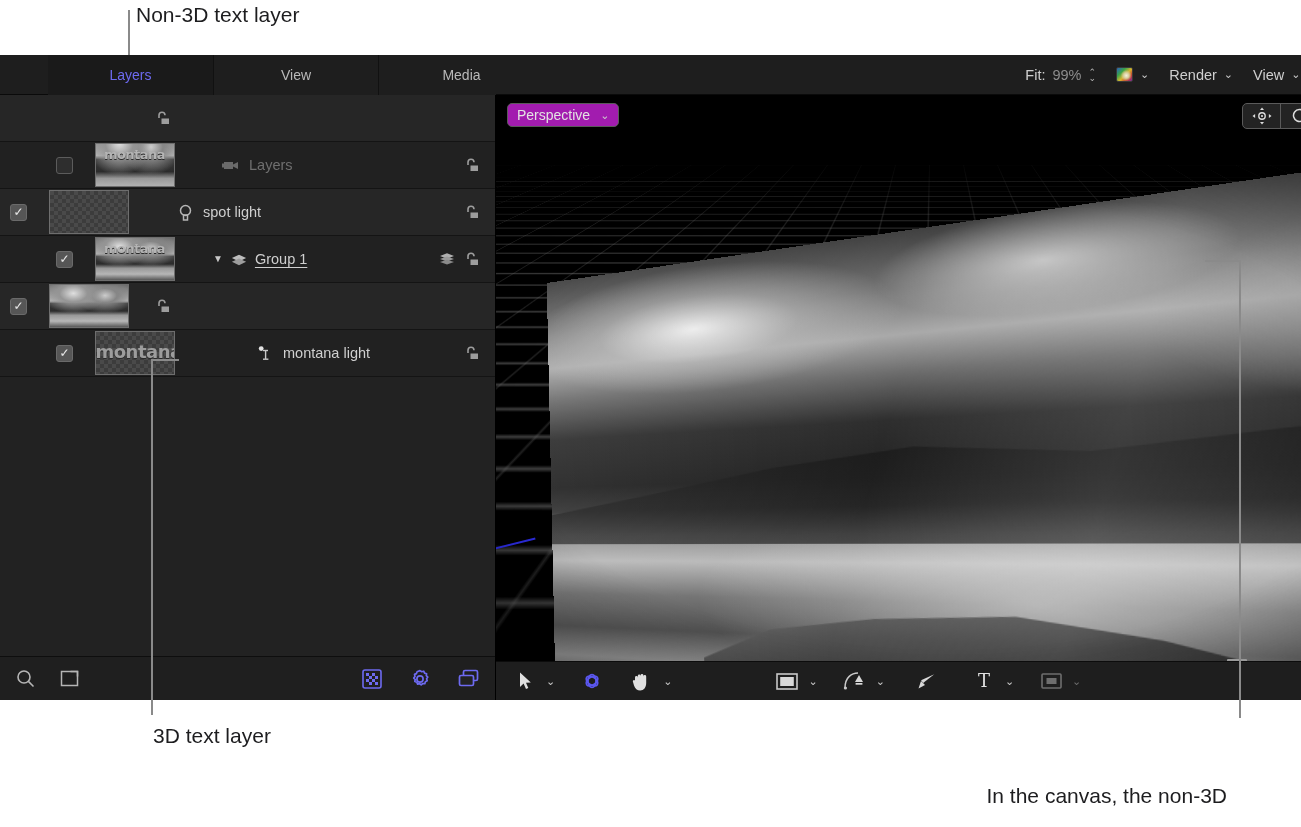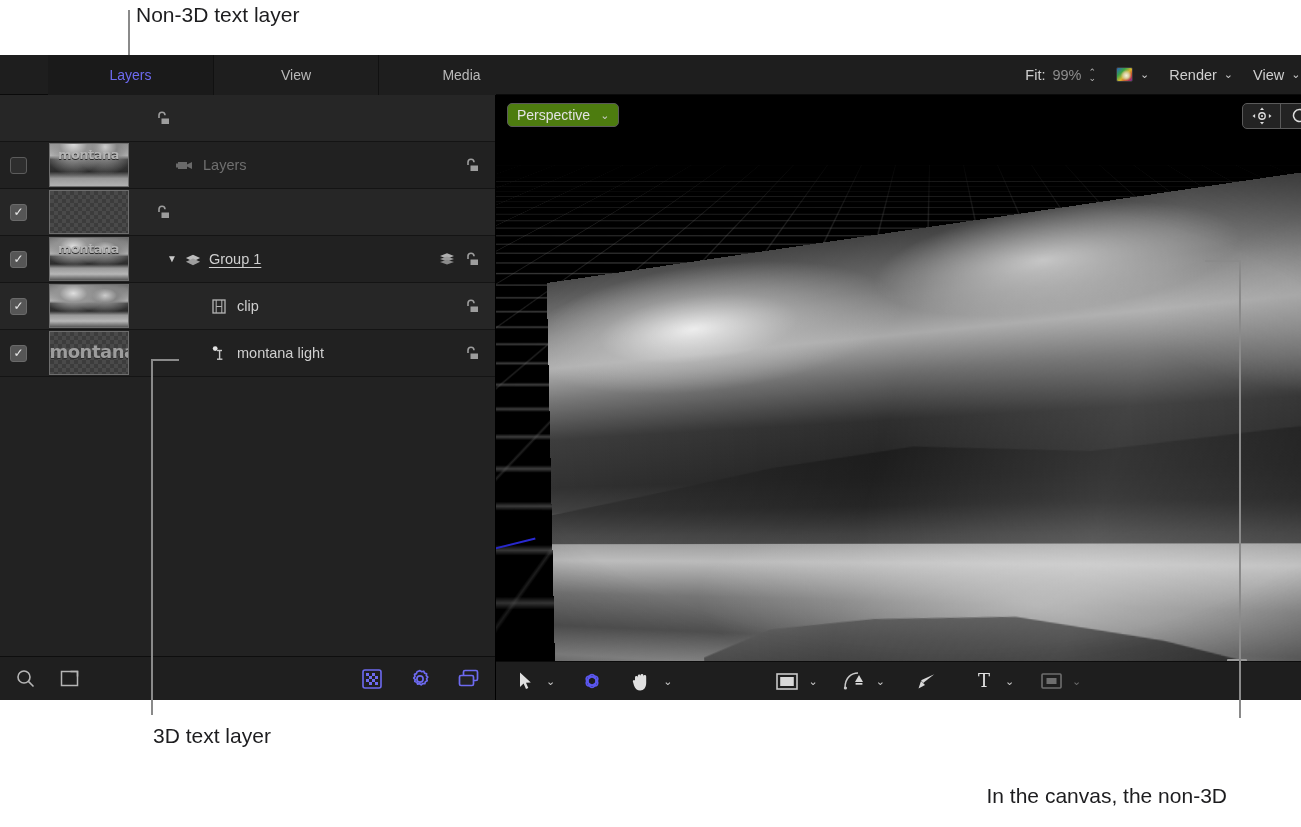--- a/index.html
+++ b/index.html
@@ -65,21 +65,21 @@
 
   .layer-list { position: absolute; top: 40px; left: 0; right: 0; bottom: 44px; }
 
   .layer-row {
     position: relative;
     display: flex; align-items: center;
     height: 47px;
     border-bottom: 1px solid #141414;
     background: #262626;
   }
-  .layer-row.alt { background: #212121; }
+  .layer-row.alt { background: #212121; padding-left: 46px; }
 
   .chk-cell { width: 37px; display: flex; align-items: center; justify-content: center; }
   .chk {
     width: 17px; height: 17px;
     border-radius: 3px;
     border: 1px solid #5c5c5c;
     background: #3a3a3a;
     display: flex; align-items: center; justify-content: center;
     font-size: 12px; color: #e8e8e8; line-height: 1;
   }
@@ -271,21 +271,21 @@
     position: absolute; inset: 0;
     background: radial-gradient(ellipse 120% 95% at 52% 58%, transparent 42%, rgba(0,0,0,.55) 82%, rgba(0,0,0,.9) 100%);
     pointer-events: none;
   }
 
   .persp-btn {
     position: absolute; left: 11px; top: 8px;
     display: inline-flex; align-items: center; gap: 10px;
     height: 24px; padding: 0 9px;
     border: 1px solid #5a5a5a; border-radius: 5px;
-    background: #4d7c0f;
+    background: #a21caf;
     color: #e3e3e3; font-size: 14px;
     z-index: 6;
   }
   .view3d-controls {
     position: absolute; right: 11px; top: 8px;
     display: flex; z-index: 6;
     border: 1px solid #5a5a5a; border-radius: 5px; overflow: hidden;
     background: #232323;
   }
   .v3d-btn {
@@ -402,20 +402,29 @@
           </div>
         </div>
 
         <div class="layer-row">
           <div class="chk-cell">
             <span class="chk on">✓</span>
           </div>
           <div class="thumb-cell">
             <div class="thumb blank"></div>
           </div>
+          <div class="name-cell">
+            <span class="row-icon">
+              <svg width="15" height="17" viewBox="0 0 15 17">
+                <circle cx="7.5" cy="6.5" r="5" fill="none" stroke="#b5b5b5" stroke-width="1.5"></circle>
+                <rect x="5.5" y="11" width="4" height="5" fill="none" stroke="#b5b5b5" stroke-width="1.5"></rect>
+              </svg>
+            </span>
+            <span class="lbl">spot light</span>
+          </div>
           <div class="lock-cell">
             <span class="row-icon">
               <svg width="16" height="16" viewBox="0 0 16 16">
                 <path d="M4 8 V5.2 A3 3 0 0 1 10 5.2" fill="none" stroke="#9d9d9d" stroke-width="1.6"></path>
                 <rect x="6.5" y="8.5" width="7.5" height="5.5" fill="#9d9d9d"></rect>
               </svg>
             </span>
           </div>
         </div>
 
@@ -457,31 +466,20 @@
         </div>
 
         <div class="layer-row">
           <div class="chk-cell">
             <span class="chk on">✓</span>
           </div>
           <div class="thumb-cell">
             <div class="thumb">
               <div class="ph-img"></div>
             </div>
-          </div>
-          <div class="name-cell indent">
-            <span class="row-icon">
-              <svg width="14" height="15" viewBox="0 0 14 15">
-                <rect x="1" y="1" width="12" height="13" fill="none" stroke="#b5b5b5" stroke-width="1.3"></rect>
-                <line x1="4.2" y1="1" x2="4.2" y2="14" stroke="#b5b5b5" stroke-width="1"></line>
-                <line x1="9.8" y1="1" x2="9.8" y2="14" stroke="#b5b5b5" stroke-width="1"></line>
-                <line x1="4.2" y1="7.5" x2="9.8" y2="7.5" stroke="#b5b5b5" stroke-width="1"></line>
-              </svg>
-            </span>
-            <span class="lbl">clip</span>
           </div>
           <div class="lock-cell">
             <span class="row-icon">
               <svg width="16" height="16" viewBox="0 0 16 16">
                 <path d="M4 8 V5.2 A3 3 0 0 1 10 5.2" fill="none" stroke="#9d9d9d" stroke-width="1.6"></path>
                 <rect x="6.5" y="8.5" width="7.5" height="5.5" fill="#9d9d9d"></rect>
               </svg>
             </span>
           </div>
         </div>

